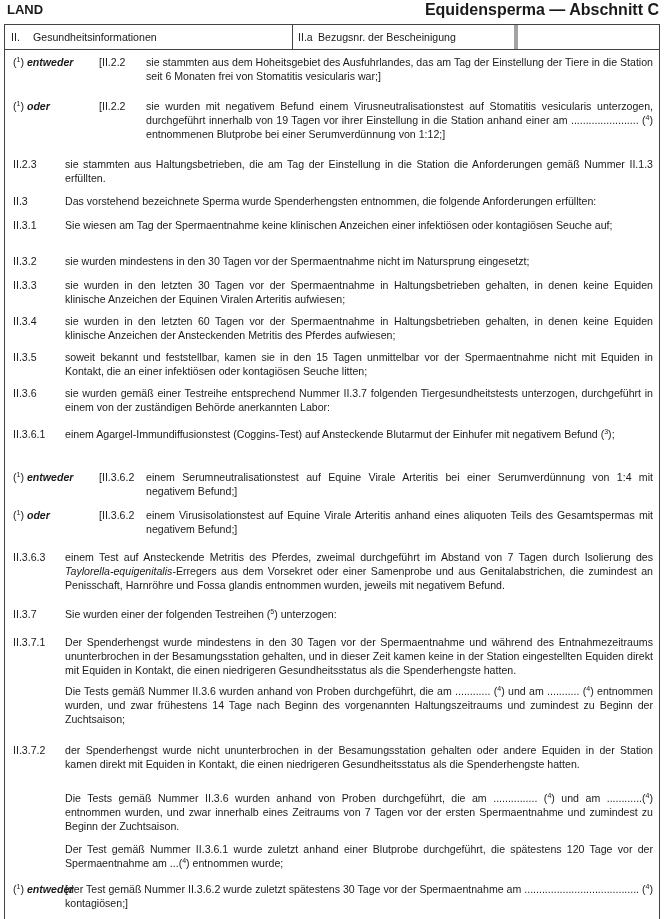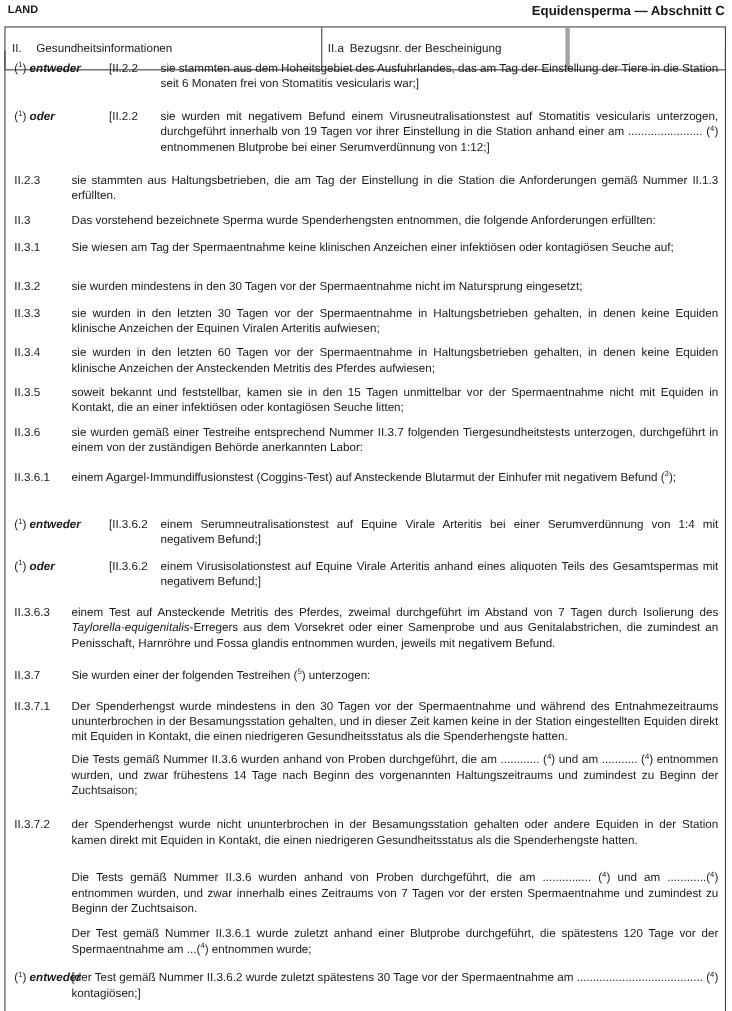--- a/index.html
+++ b/index.html
@@ -1,24 +1,24 @@
 <!DOCTYPE html>
 <html><head>
 <meta charset="utf-8">
 <style>
   html, body { margin: 0; padding: 0; background: #ffffff; }
   body {
     width: 665px; height: 919px; overflow: hidden; position: relative;
     font-family: "Liberation Sans", sans-serif; color: #1a1a1a;
     font-size: 10.6px; line-height: 14px;
   }
-  .top-left { position: absolute; left: 7px; top: 3px; font-weight: bold; font-size: 10px; }
-  .top-right { position: absolute; right: 6px; top: 3px; font-weight: bold; font-size: 12px; }
+  .top-left { position: absolute; left: 7px; top: 3px; font-weight: bold; font-size: 13px; }
+  .top-right { position: absolute; right: 6px; top: 3px; font-weight: bold; font-size: 16px; }
   .hdr {
-    position: absolute; left: 4px; top: 24px; width: 656px; height: 40px;
+    position: absolute; left: 4px; top: 24px; width: 656px; height: 26px;
     border: 1px solid #444; box-sizing: border-box; display: flex;
   }
   .hdr .cell { height: 100%; display: flex; align-items: center; box-sizing: border-box; position: relative; }
   .hdr .c1 { width: 288px; border-right: 1px solid #444; padding-left: 6px; }
   .hdr .c2 { width: 225px; border-right: 4px solid #a3a3a3; padding-left: 5px; }
   .hdr .c3 { flex: 1; padding-left: 5px; }
   .hdr .num { display: inline-block; }
   .hdr .c1 .num { width: 22px; }
   .hdr .c2 .num { width: 20px; }
   .hdr svg.diag { position: absolute; left: 0; top: 0; width: 100%; height: 100%; }

